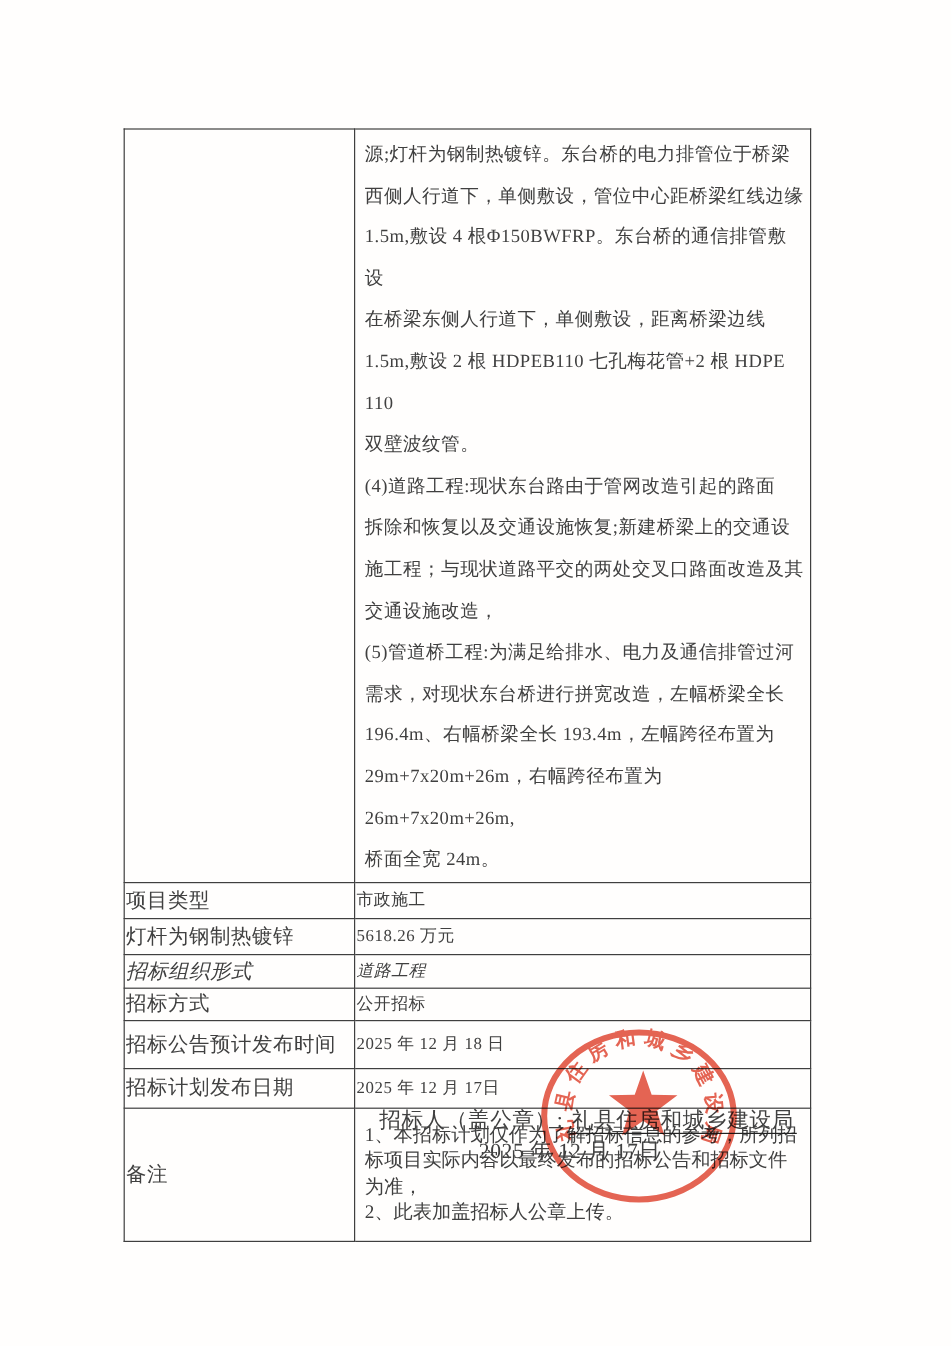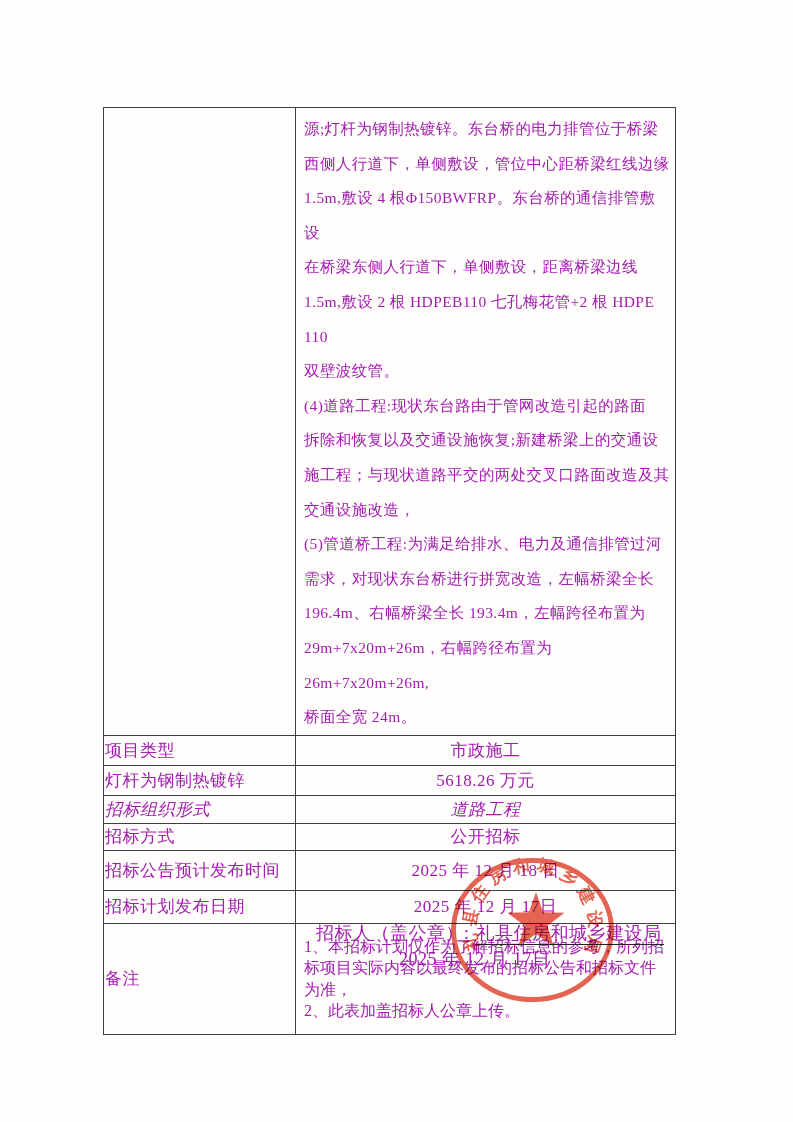--- a/index.html
+++ b/index.html
@@ -1,26 +1,26 @@
 <!DOCTYPE html>
 <html><head>
 <meta charset="utf-8">
 <style>
   html,body { margin:0; padding:0; background:#ffffff; }
   .sheet {
     position:relative; width:793px; height:1122px; background:#fffefd;
-    font-family:"Liberation Serif","DejaVu Serif",serif; color:#a21caf; overflow:hidden;
+    font-family:"Liberation Serif","DejaVu Serif",serif; color:#404040; overflow:hidden;
   }
   table.plan {
     position:absolute; left:103px; top:107px; width:572px;
     border-collapse:collapse; table-layout:fixed;
   }
   table.plan td { border:1.5px solid #3f3f3f; overflow:hidden; }
   td.label-cell { text-align:left; vertical-align:middle; font-size:17px; letter-spacing:0.5px;margin-top:8px; }
-  td.value-cell { text-align:center; vertical-align:middle; font-size:17px; letter-spacing:0.5px; }
+  td.value-cell { vertical-align:middle; font-size:14px; letter-spacing:0.5px; }
   td.desc-cell {
     vertical-align:top; padding:4px 4px 0 8px; font-size:15.5px;
     line-height:34.6px; white-space:pre-line; letter-spacing:0.4px;
   }
   td.remark-cell {
     text-align:left; vertical-align:top; padding:12px 8px; font-size:16px;
     line-height:21.5px; white-space:pre-line;
   }
   tr.r-desc  { height:521px; }
   tr.r-type  { height:30px; }

